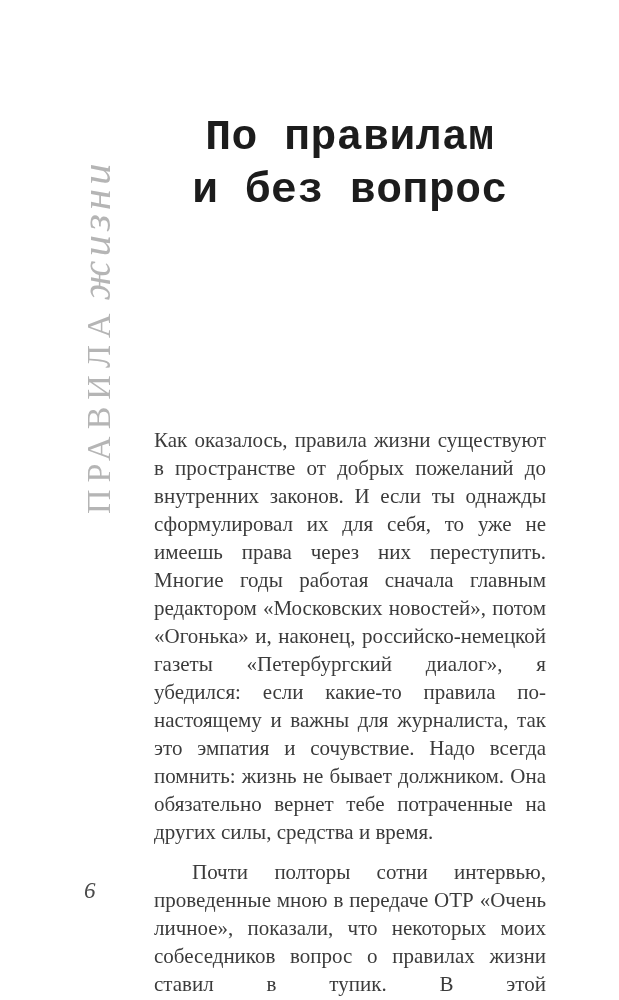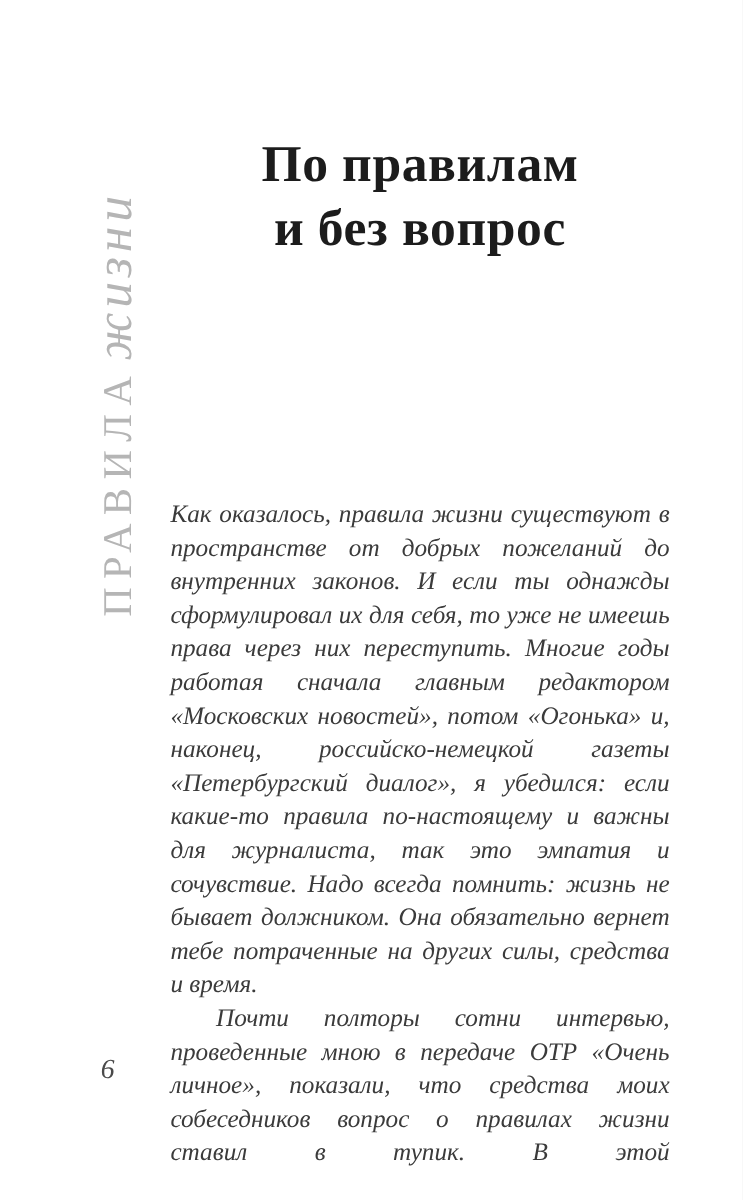--- a/index.html
+++ b/index.html
@@ -46,38 +46,38 @@
     position: absolute;
     left: 142px;
     top: 82px;
     width: 416px;
     text-align: center;
     color: #1c1c1c;
     font-weight: 700;
     font-size: 43px;
     line-height: 53px;
     letter-spacing: 0.5px;
+    font-family: Liberation Mono, monospace;
   }
   .chapter-title .title-line { display: block; }
 
   
   .body-text {
     position: absolute;
     left: 142px;
     top: 414px;
     width: 416px;
     color: #3b3b3b;
     font-size: 21px;
     line-height: 28px;
     text-align: justify;
   }
   .body-text p {
-    margin: 0;
+    margin: 12px;
     padding: 0;
-    font-style: italic;
   }
   .body-text p.indented {
     text-indent: 38px;
     text-align-last: justify;
   }
 
   
   .page-number {
     position: absolute;
     left: 84px;
@@ -96,18 +96,18 @@
     <span class="series-word">ПРАВИЛА</span><span class="series-word2">жизни</span>
   </div>
 
   <h1 class="chapter-title">
     <span class="title-line">По правилам</span>
     <span class="title-line">и без вопрос</span>
   </h1>
 
   <div class="body-text">
     <p>Как оказалось, правила жизни существуют в пространстве от добрых пожеланий до внутренних законов. И если ты однажды сформулировал их для себя, то уже не имеешь права через них переступить. Многие годы работая сначала главным редактором «Московских новостей», потом «Огонька» и, наконец, российско-немецкой газеты «Петербургский диалог», я убедился: если какие-то правила по-настоящему и важны для журналиста, так это эмпатия и сочувствие. Надо всегда помнить: жизнь не бывает должником. Она обязательно вернет тебе потраченные на других силы, средства и время.</p>
-    <p class="indented">Почти полторы сотни интервью, проведенные мною в передаче ОТР «Очень личное», показали, что средства моих собеседников вопрос о правилах жизни ставил в тупик. В этой</p>
+    <p class="indented">Почти полторы сотни интервью, проведенные мною в передаче ОТР «Очень личное», показали, что некоторых моих собеседников вопрос о правилах жизни ставил в тупик. В этой</p>
   </div>
 
   <div class="page-number">6</div>
 
 </div>
 
 </body></html>

